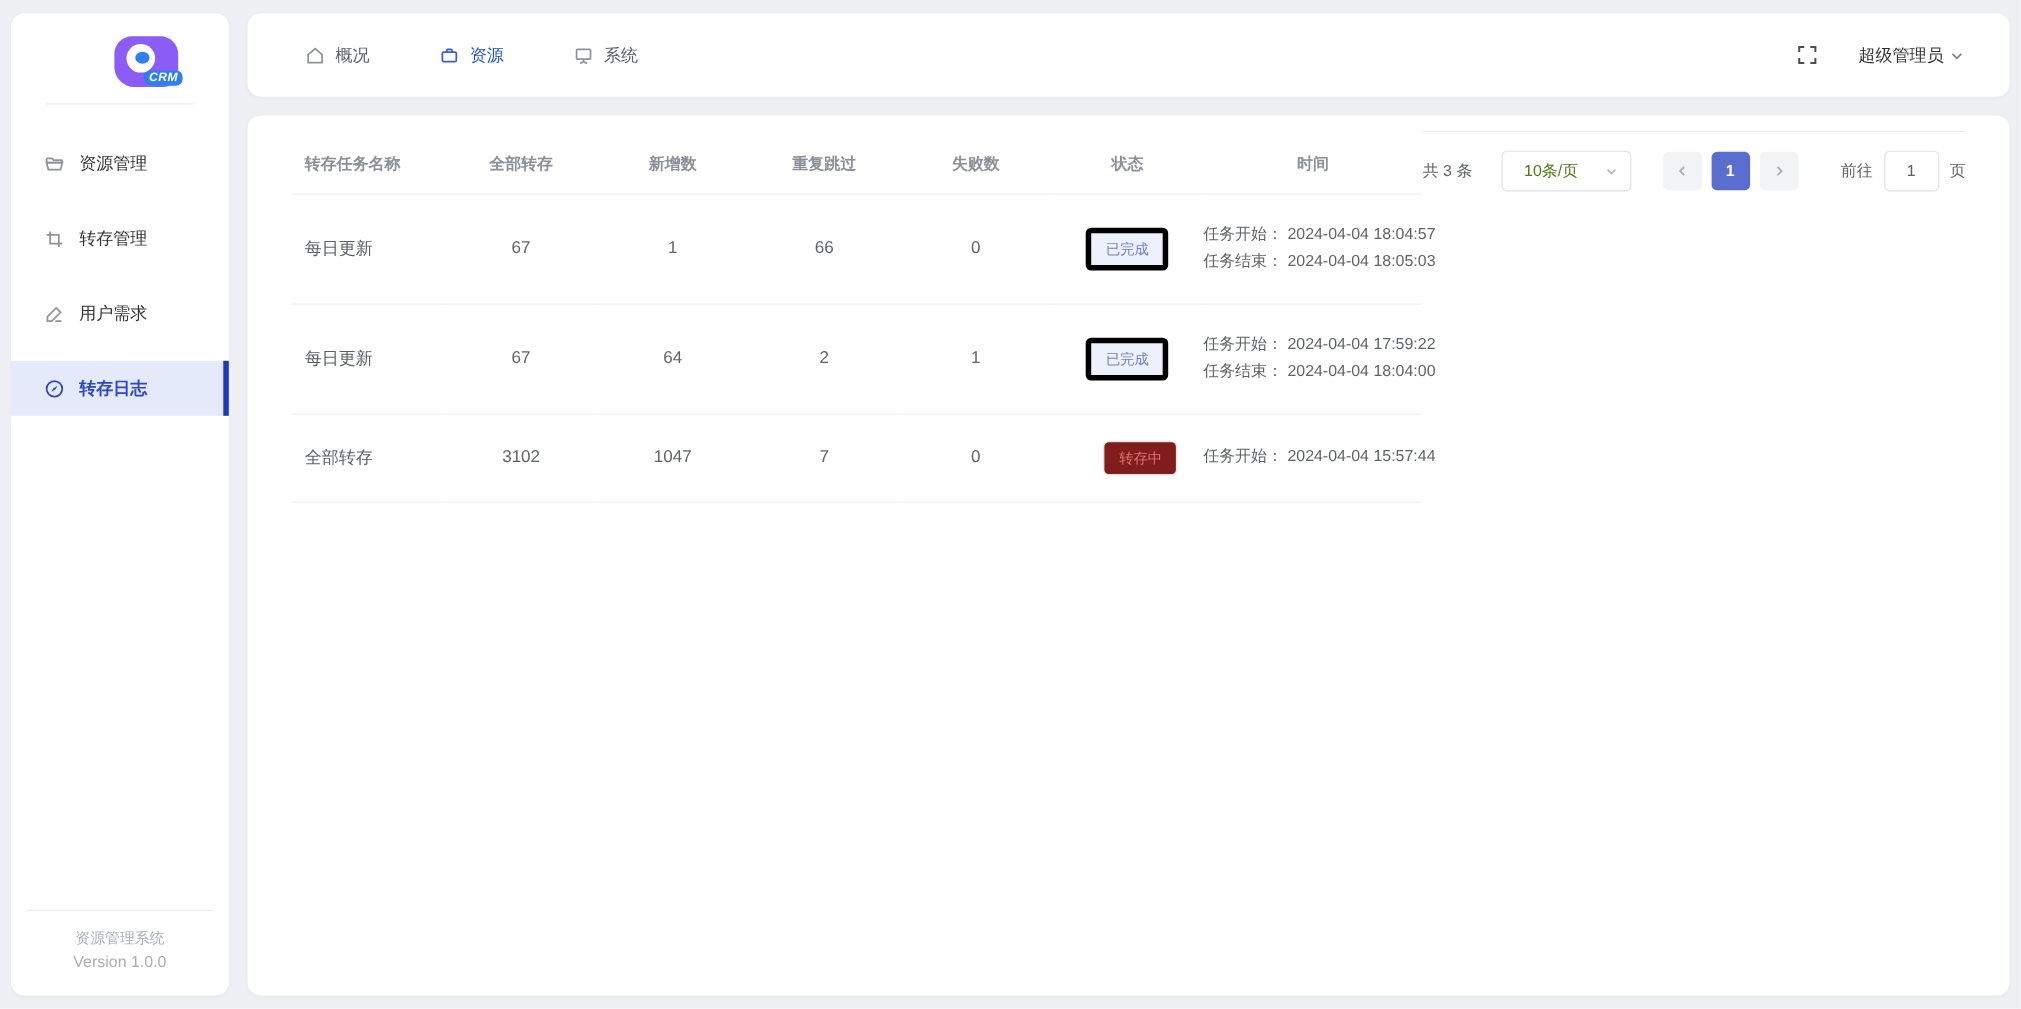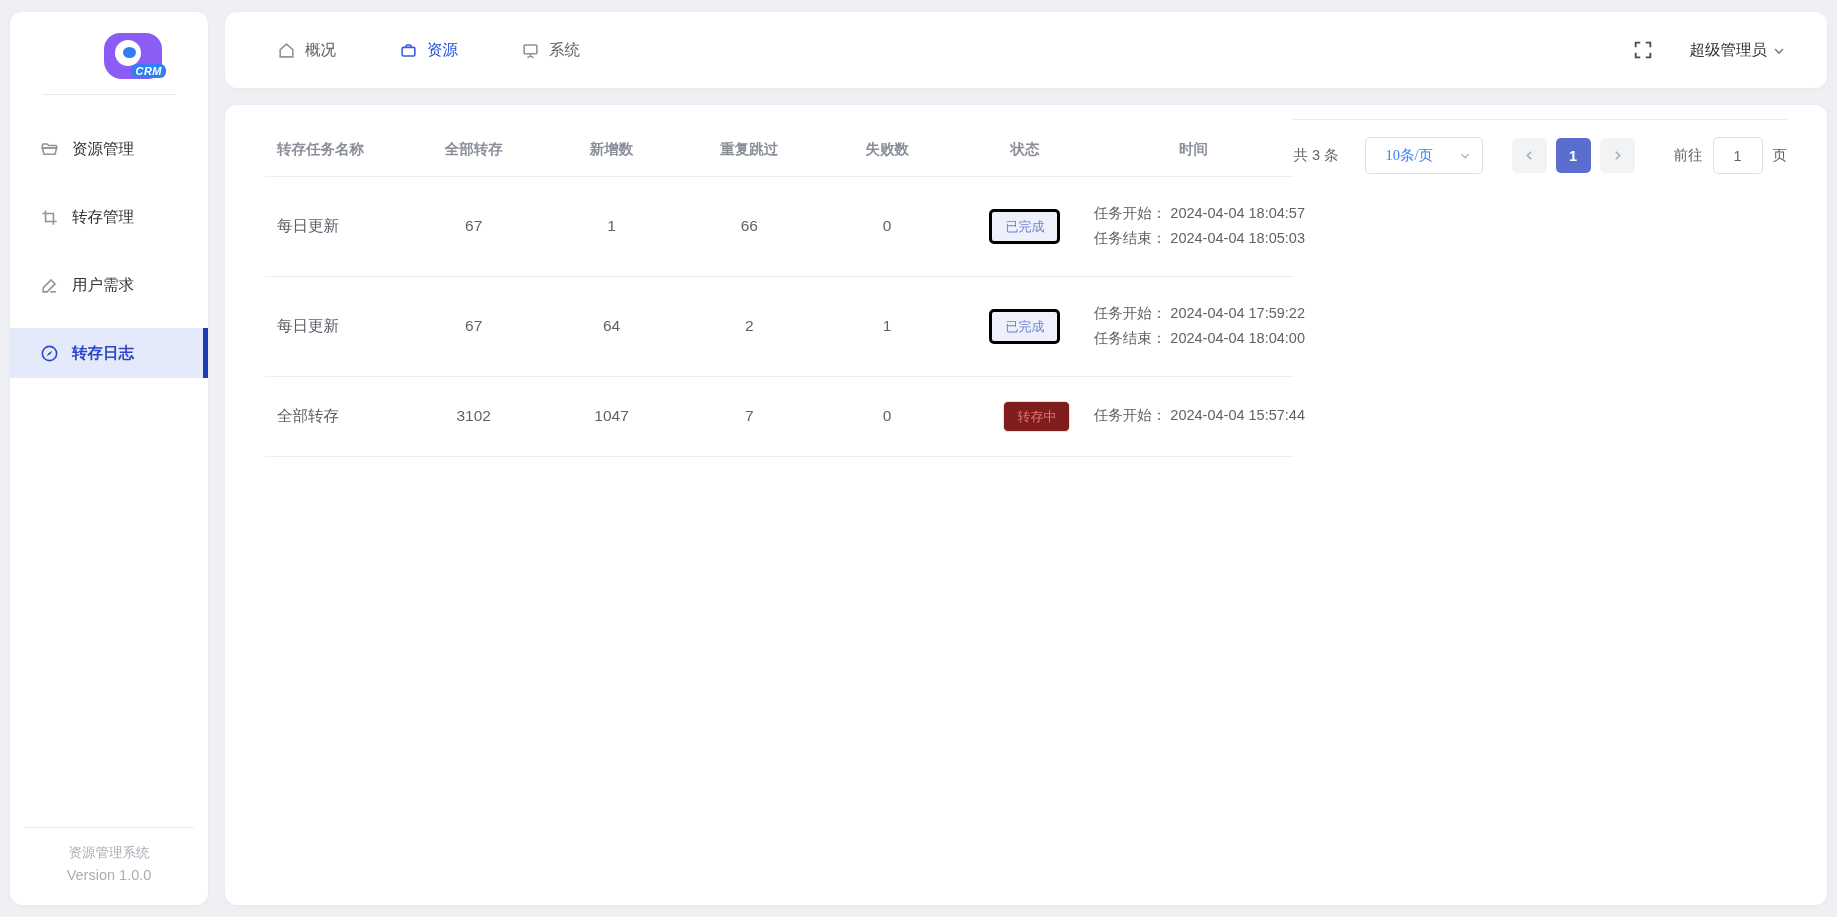--- a/index.html
+++ b/index.html
@@ -96,33 +96,33 @@
   tbody td {
     font-size:15.5px; color:#5f6368; text-align:center;
     padding:24px 0; border-bottom:1px solid #ebeef5;
   }
   tbody td.col-name { text-align:left; padding-left:12px; color:#5a5e66; }
   tbody td.col-time { text-align:right; padding-right:16px; font-size:14.5px; color:#5f6368; }
   .time-line { line-height:1.75; white-space:nowrap; }
   .badge {
     display:inline-block; font-size:13px; padding:8px 13px; border-radius:5px; line-height:1;
   }
-  .badge.success { background:#eef1fb; color:#6b82d4; border:3px solid #000000; }
+  .badge.success { background:#eef1fb; color:#6b82d4; border:5px solid #000000; }
   .badge.danger  { background:#7f1d1d; color:#e57470; border:1px solid #f8dcd9;margin-left:24px; }
 
   
   .pagination-row {
     border-top:1px solid #e8ebf0; height:72px; display:flex; align-items:center;
     justify-content:flex-end; gap:0; color:#5f6368; font-size:14.5px;
   }
   .pg-total { margin-right:26px; }
   .pg-size {
     width:118px; height:37px; border:1px solid #dcdfe6; border-radius:5px;
     display:flex; align-items:center; padding:0 10px 0 20px; gap:6px; cursor:pointer;
-    color:#3b82f6; background:#fff; margin-right:29px; justify-content:space-between;font-family:Liberation Serif, serif;
+    color:#4d7c0f; background:#fff; margin-right:29px; justify-content:space-between;
   }
   .pg-size .chev { width:14px; height:14px; color:#b4b8bf; display:flex; }
   .pg-size .chev svg { width:14px; height:14px; }
   .pg-btn {
     width:35px; height:35px; border-radius:5px; background:#f2f3f5;
     display:flex; align-items:center; justify-content:center; cursor:pointer;
     color:#a8abb2; margin-right:9px;
   }
   .pg-btn svg { width:13px; height:13px; }
   .pg-page {

